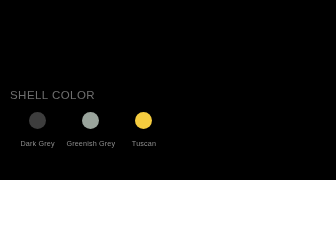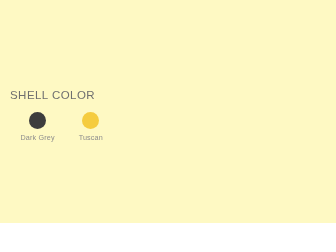--- a/index.html
+++ b/index.html
@@ -11,22 +11,22 @@
     width: 336px;
     height: 252px;
     background: #ffffff;
     font-family: "Liberation Sans", sans-serif;
     overflow: hidden;
   }
 
   #widget {
     position: relative;
     width: 336px;
-    height: 223px;
-    background: #fef9c3;
+    height: 180px;
+    background: #000000;
     box-sizing: border-box;
   }
 
   
   .section-title {
     position: absolute;
     left: 10px;
     top: 88px;
     font-size: 11.5px;
     line-height: 14px;
@@ -65,21 +65,21 @@
     border-radius: 50%;
     display: block;
     box-sizing: border-box;
   }
 
   .swatch-dot.has-ring {
     border: 1px solid #e3d9c6;
   }
 
   .swatch-label {
-    margin-top: 4px;
+    margin-top: 10px;
     font-size: 7.2px;
     line-height: 9px;
     color: #8d8d8d;
     text-align: right;
     letter-spacing: 0.15px;
     max-width: 50px;
     word-wrap: break-word;
   }
 </style>
 </head>
@@ -89,18 +89,22 @@
 
   <div class="section-title">SHELL COLOR</div>
 
   <div class="swatch-row">
 
   <button class="swatch-option">
         <span class="swatch-dot" style="background: rgb(61, 61, 61);"></span>
         <span class="swatch-label">Dark Grey</span>
       </button>
       <button class="swatch-option">
+        <span class="swatch-dot" style="background: rgb(154, 164, 156);"></span>
+        <span class="swatch-label">Greenish Grey</span>
+      </button>
+      <button class="swatch-option">
         <span class="swatch-dot" style="background: rgb(245, 204, 63);"></span>
         <span class="swatch-label">Tuscan</span>
       </button>
     </div>
 
 </div>
 
 </body></html>

